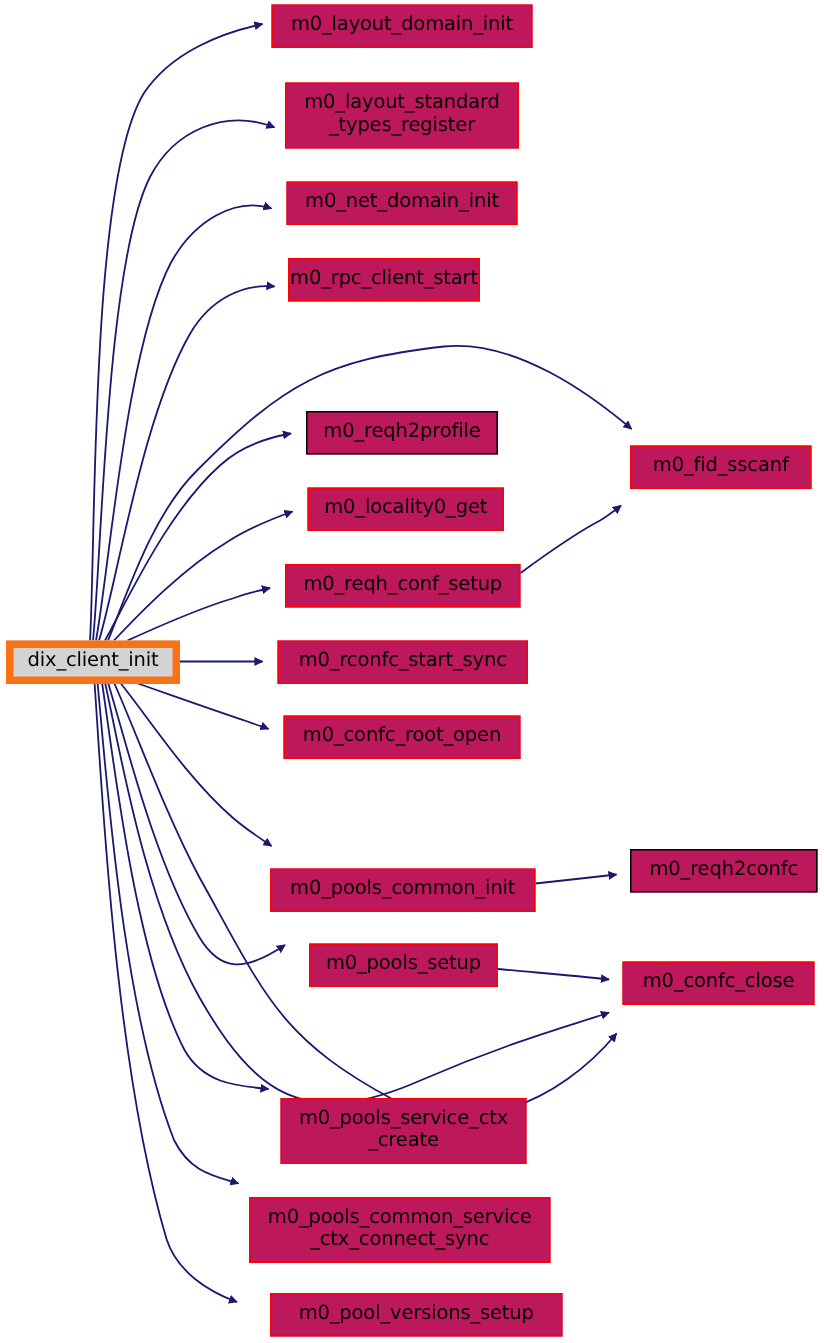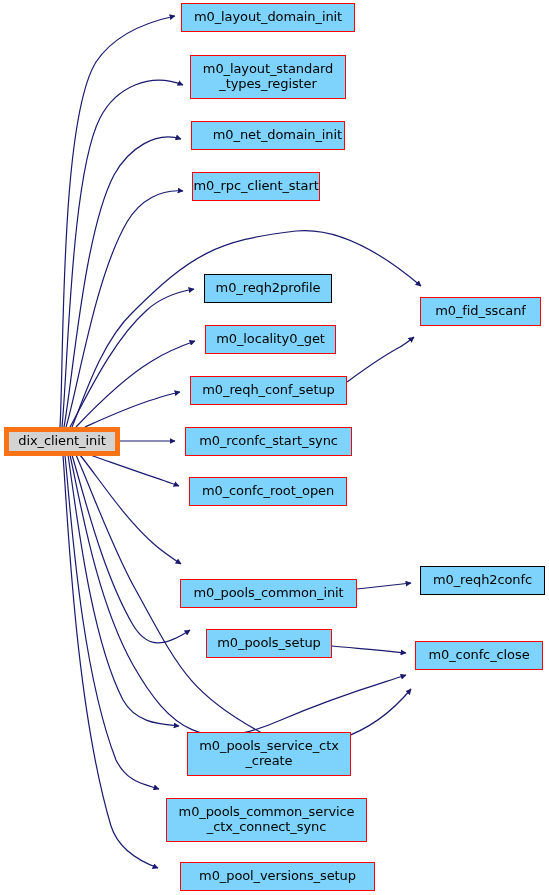--- a/index.html
+++ b/index.html
@@ -21,21 +21,21 @@
   #edge-layer {
     position: absolute;
     left: 0;
     top: 0;
     width: 549px;
     height: 895px;
   }
   .node {
     position: absolute;
     box-sizing: border-box;
-    background: #7dd3fc;
+    background: #be185d;
     border: 1px solid #ff0000;
     display: flex;
     align-items: center;
     justify-content: center;
     text-align: center;
     line-height: 1.12;
     color: #000000;
     font-size: 13px;
     font-family: "DejaVu Sans", sans-serif;
     white-space: pre;
@@ -86,21 +86,21 @@
         <path d="M357,589 C375,587 394,585 411,583" fill="none" stroke="#191970" stroke-width="1.2" marker-end="url(#arrow)"></path>
         <path d="M332,646 C352,648 379,650 406,653" fill="none" stroke="#191970" stroke-width="1.2" marker-end="url(#arrow)"></path>
       </g>
   </svg>
 
   <div id="nodes">
       <div class="node black root" style="left: 4px; top: 427px; width: 116px; height: 29px;"><span class="node-label">dix_client_init</span></div>
       <div class="node" style="left: 181px; top: 3px; width: 174px; height: 29px;"><span class="node-label">m0_layout_domain_init</span></div>
       <div class="node" style="left: 190px; top: 55px; width: 156px; height: 44px;"><span class="node-label">m0_layout_standard
 _types_register</span></div>
-      <div class="node" style="left: 191px; top: 121px; width: 154px; height: 29px; justify-content: flex-end;"><span class="node-label">m0_net_domain_init</span></div>
+      <div class="node" style="left: 191px; top: 121px; width: 154px; height: 29px;"><span class="node-label">m0_net_domain_init</span></div>
       <div class="node" style="left: 192px; top: 172px; width: 128px; height: 29px;"><span class="node-label">m0_rpc_client_start</span></div>
       <div class="node black" style="left: 204px; top: 274px; width: 128px; height: 29px;"><span class="node-label">m0_reqh2profile</span></div>
       <div class="node" style="left: 420px; top: 297px; width: 121px; height: 29px;"><span class="node-label">m0_fid_sscanf</span></div>
       <div class="node" style="left: 205px; top: 325px; width: 131px; height: 29px;"><span class="node-label">m0_locality0_get</span></div>
       <div class="node" style="left: 190px; top: 376px; width: 157px; height: 29px;"><span class="node-label">m0_reqh_conf_setup</span></div>
       <div class="node" style="left: 185px; top: 427px; width: 167px; height: 29px;"><span class="node-label">m0_rconfc_start_sync</span></div>
       <div class="node" style="left: 189px; top: 477px; width: 158px; height: 29px;"><span class="node-label">m0_confc_root_open</span></div>
       <div class="node" style="left: 180px; top: 579px; width: 177px; height: 29px;"><span class="node-label">m0_pools_common_init</span></div>
       <div class="node black" style="left: 420px; top: 566px; width: 125px; height: 29px;"><span class="node-label">m0_reqh2confc</span></div>
       <div class="node" style="left: 206px; top: 629px; width: 126px; height: 29px;"><span class="node-label">m0_pools_setup</span></div>

